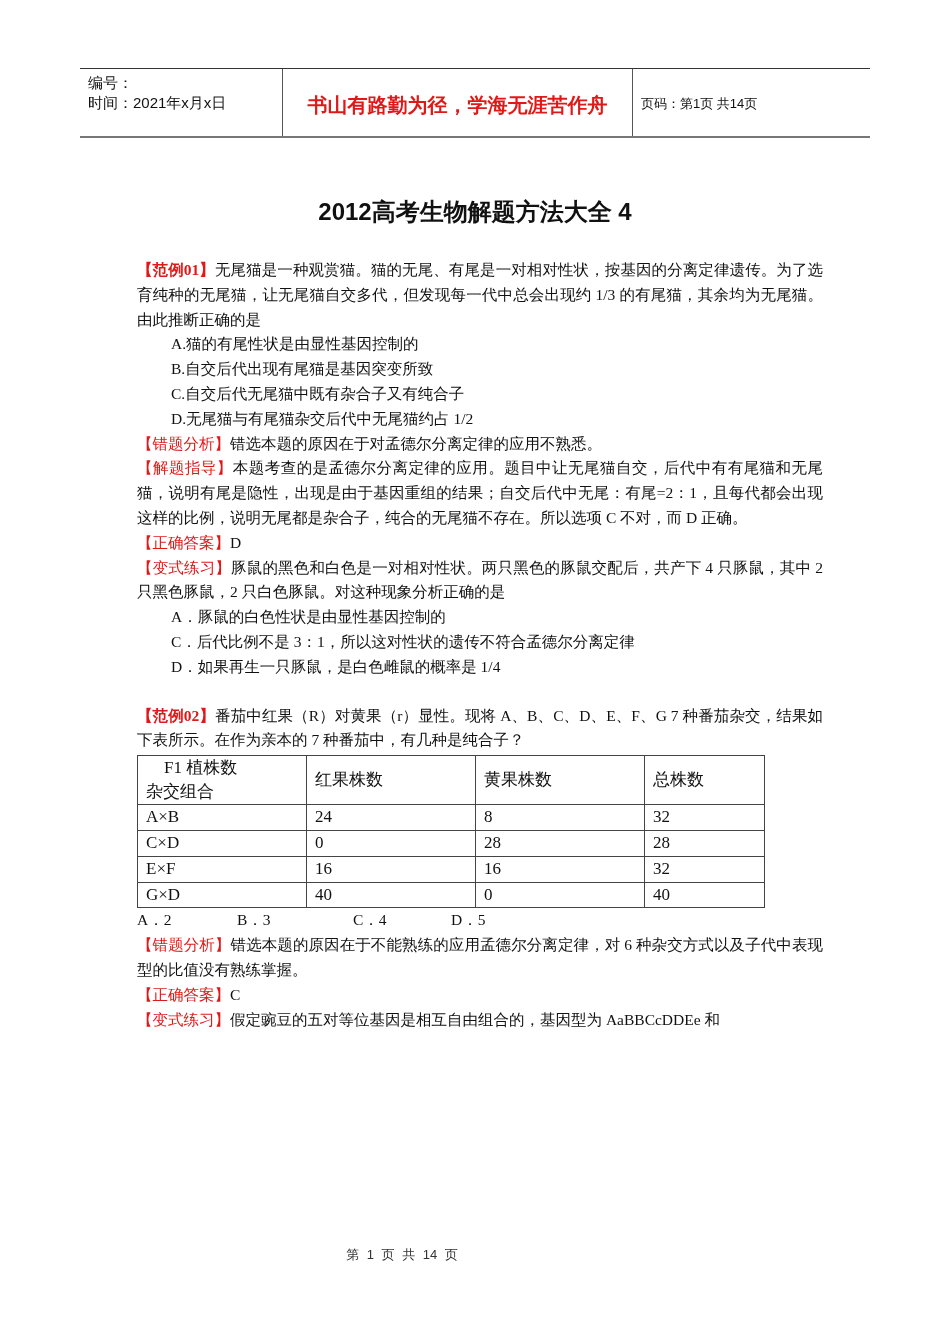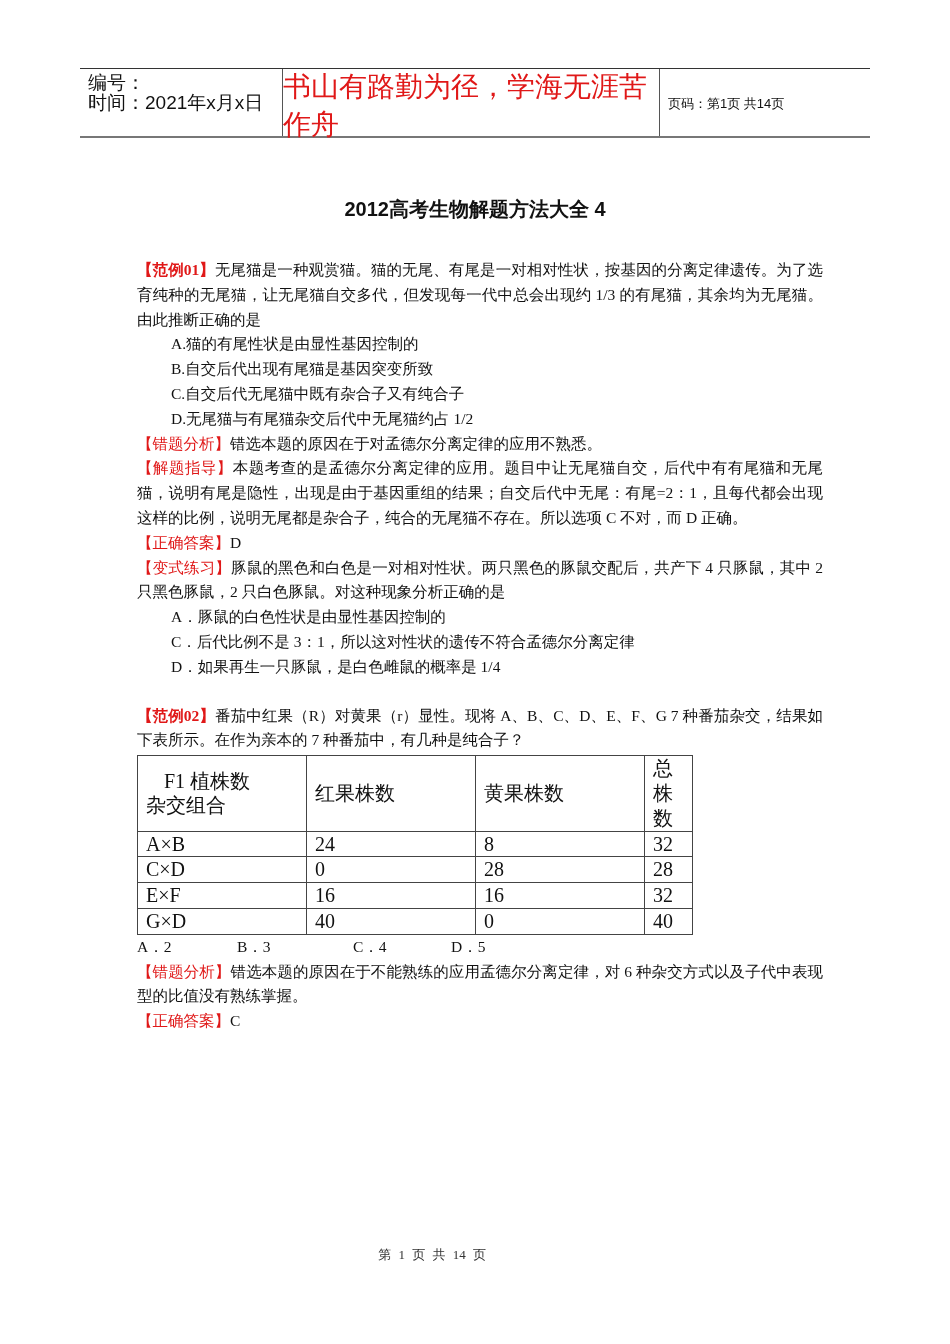--- a/index.html
+++ b/index.html
@@ -2,46 +2,46 @@
 <html><head>
 <meta charset="utf-8">
 <style>
   html, body { margin: 0; padding: 0; background: #ffffff; }
   body { width: 950px; height: 1344px; position: relative; overflow: hidden;
          font-family: "Liberation Serif", "DejaVu Serif", serif; color: #111; }
   .header { position: absolute; left: 80px; top: 68px; width: 790px; height: 67px;
             border-top: 1.5px solid #333; border-bottom: 2px solid #777; display: flex; }
   .hcell { box-sizing: border-box; height: 100%; }
   .hleft { width: 202px; padding: 4px 8px; font-family: "Liberation Sans", "DejaVu Sans", sans-serif;
-           font-size: 19px; line-height: 20px; color: #111; }
-  .hmid { width: 378px; border-left: 1px solid #555; border-right: 1px solid #555;
+           font-size: 15px; line-height: 20px; color: #111; }
+  .hmid { width: 351px; border-left: 1px solid #555; border-right: 1px solid #555;
           display: flex; align-items: center; justify-content: center;
           font-family: "Liberation Sans", "DejaVu Sans", sans-serif;
-          font-size: 28px; color: #e01818; font-weight: normal; padding-top: 6px; }
+          font-size: 20px; color: #e01818; font-weight: bold; padding-top: 6px; }
   .hright { flex: 1; display: flex; align-items: center; padding-left: 8px; padding-top: 2px;
             font-family: "Liberation Sans", "DejaVu Sans", sans-serif; font-size: 13px; }
   .title { position: absolute; left: 0; width: 950px; top: 196px; text-align: center;
-           font-family: "Liberation Sans", "DejaVu Sans", sans-serif; font-weight: bold; font-size: 20px; }
+           font-family: "Liberation Sans", "DejaVu Sans", sans-serif; font-weight: bold; font-size: 24px; }
   .content { position: absolute; left: 137px; top: 258px; width: 686px;
              font-size: 15.5px; line-height: 24.8px; }
   .p { margin: 0; text-align: justify; }
   .opt { margin: 0; padding-left: 34px; }
   .lbl { color: #e01818; }
   .lbl-b { color: #e01818; font-weight: bold; }
   .gap { height: 24px; }
-  table.data { border-collapse: collapse; width: 556px; margin: 2px 0 0 0; font-size: 20px; }
+  table.data { border-collapse: collapse; width: 628px; margin: 2px 0 0 0; font-size: 17px; }
   table.data td { border: 1.2px solid #444; padding: 0 8px; height: 24px; vertical-align: middle; }
   table.data td.hd { height: 48px; }
   .diag { line-height: 24px; }
   .diag .top { padding-left: 18px; }
   .choices { display: flex; gap: 0; }
   .choices span { display: inline-block; }
   .footer { position: absolute; left: 0; width: 804px; top: 1246px; text-align: center;
-            font-family: Liberation Serif, serif; font-size: 13px; color: #333;
-            word-spacing: 4px; padding-left: 30px; }
+            font-family: Liberation Sans, sans-serif; font-size: 13px; color: #333;
+            word-spacing: 4px; }
 </style>
 </head>
 <body>
 
 <div class="header">
   <div class="hcell hleft">
     <div>编号：</div>
     <div>时间：2021年x月x日</div>
   </div>
   <div class="hcell hmid">书山有路勤为径，学海无涯苦作舟</div>
@@ -108,15 +108,16 @@
     </table>
 
   <p class="p choices">
     <span style="width:100px">A．2</span>
     <span style="width:116px">B．3</span>
     <span style="width:98px">C．4</span>
     <span>D．5</span>
   </p>
   <p class="p"><span class="lbl">【错题分析】</span><span>错选本题的原因在于不能熟练的应用孟德尔分离定律，对 6 种杂交方式以及子代中表现型的比值没有熟练掌握。</span></p>
   <p class="p"><span class="lbl">【正确答案】</span><span>C</span></p>
+  <p class="p"><span class="lbl">【变式练习】</span><span>假定豌豆的五对等位基因是相互自由组合的，基因型为 AaBBCcDDEe 和</span></p>
 </div>
 
 <div class="footer">第 1 页 共 14 页</div>
 
 </body></html>

